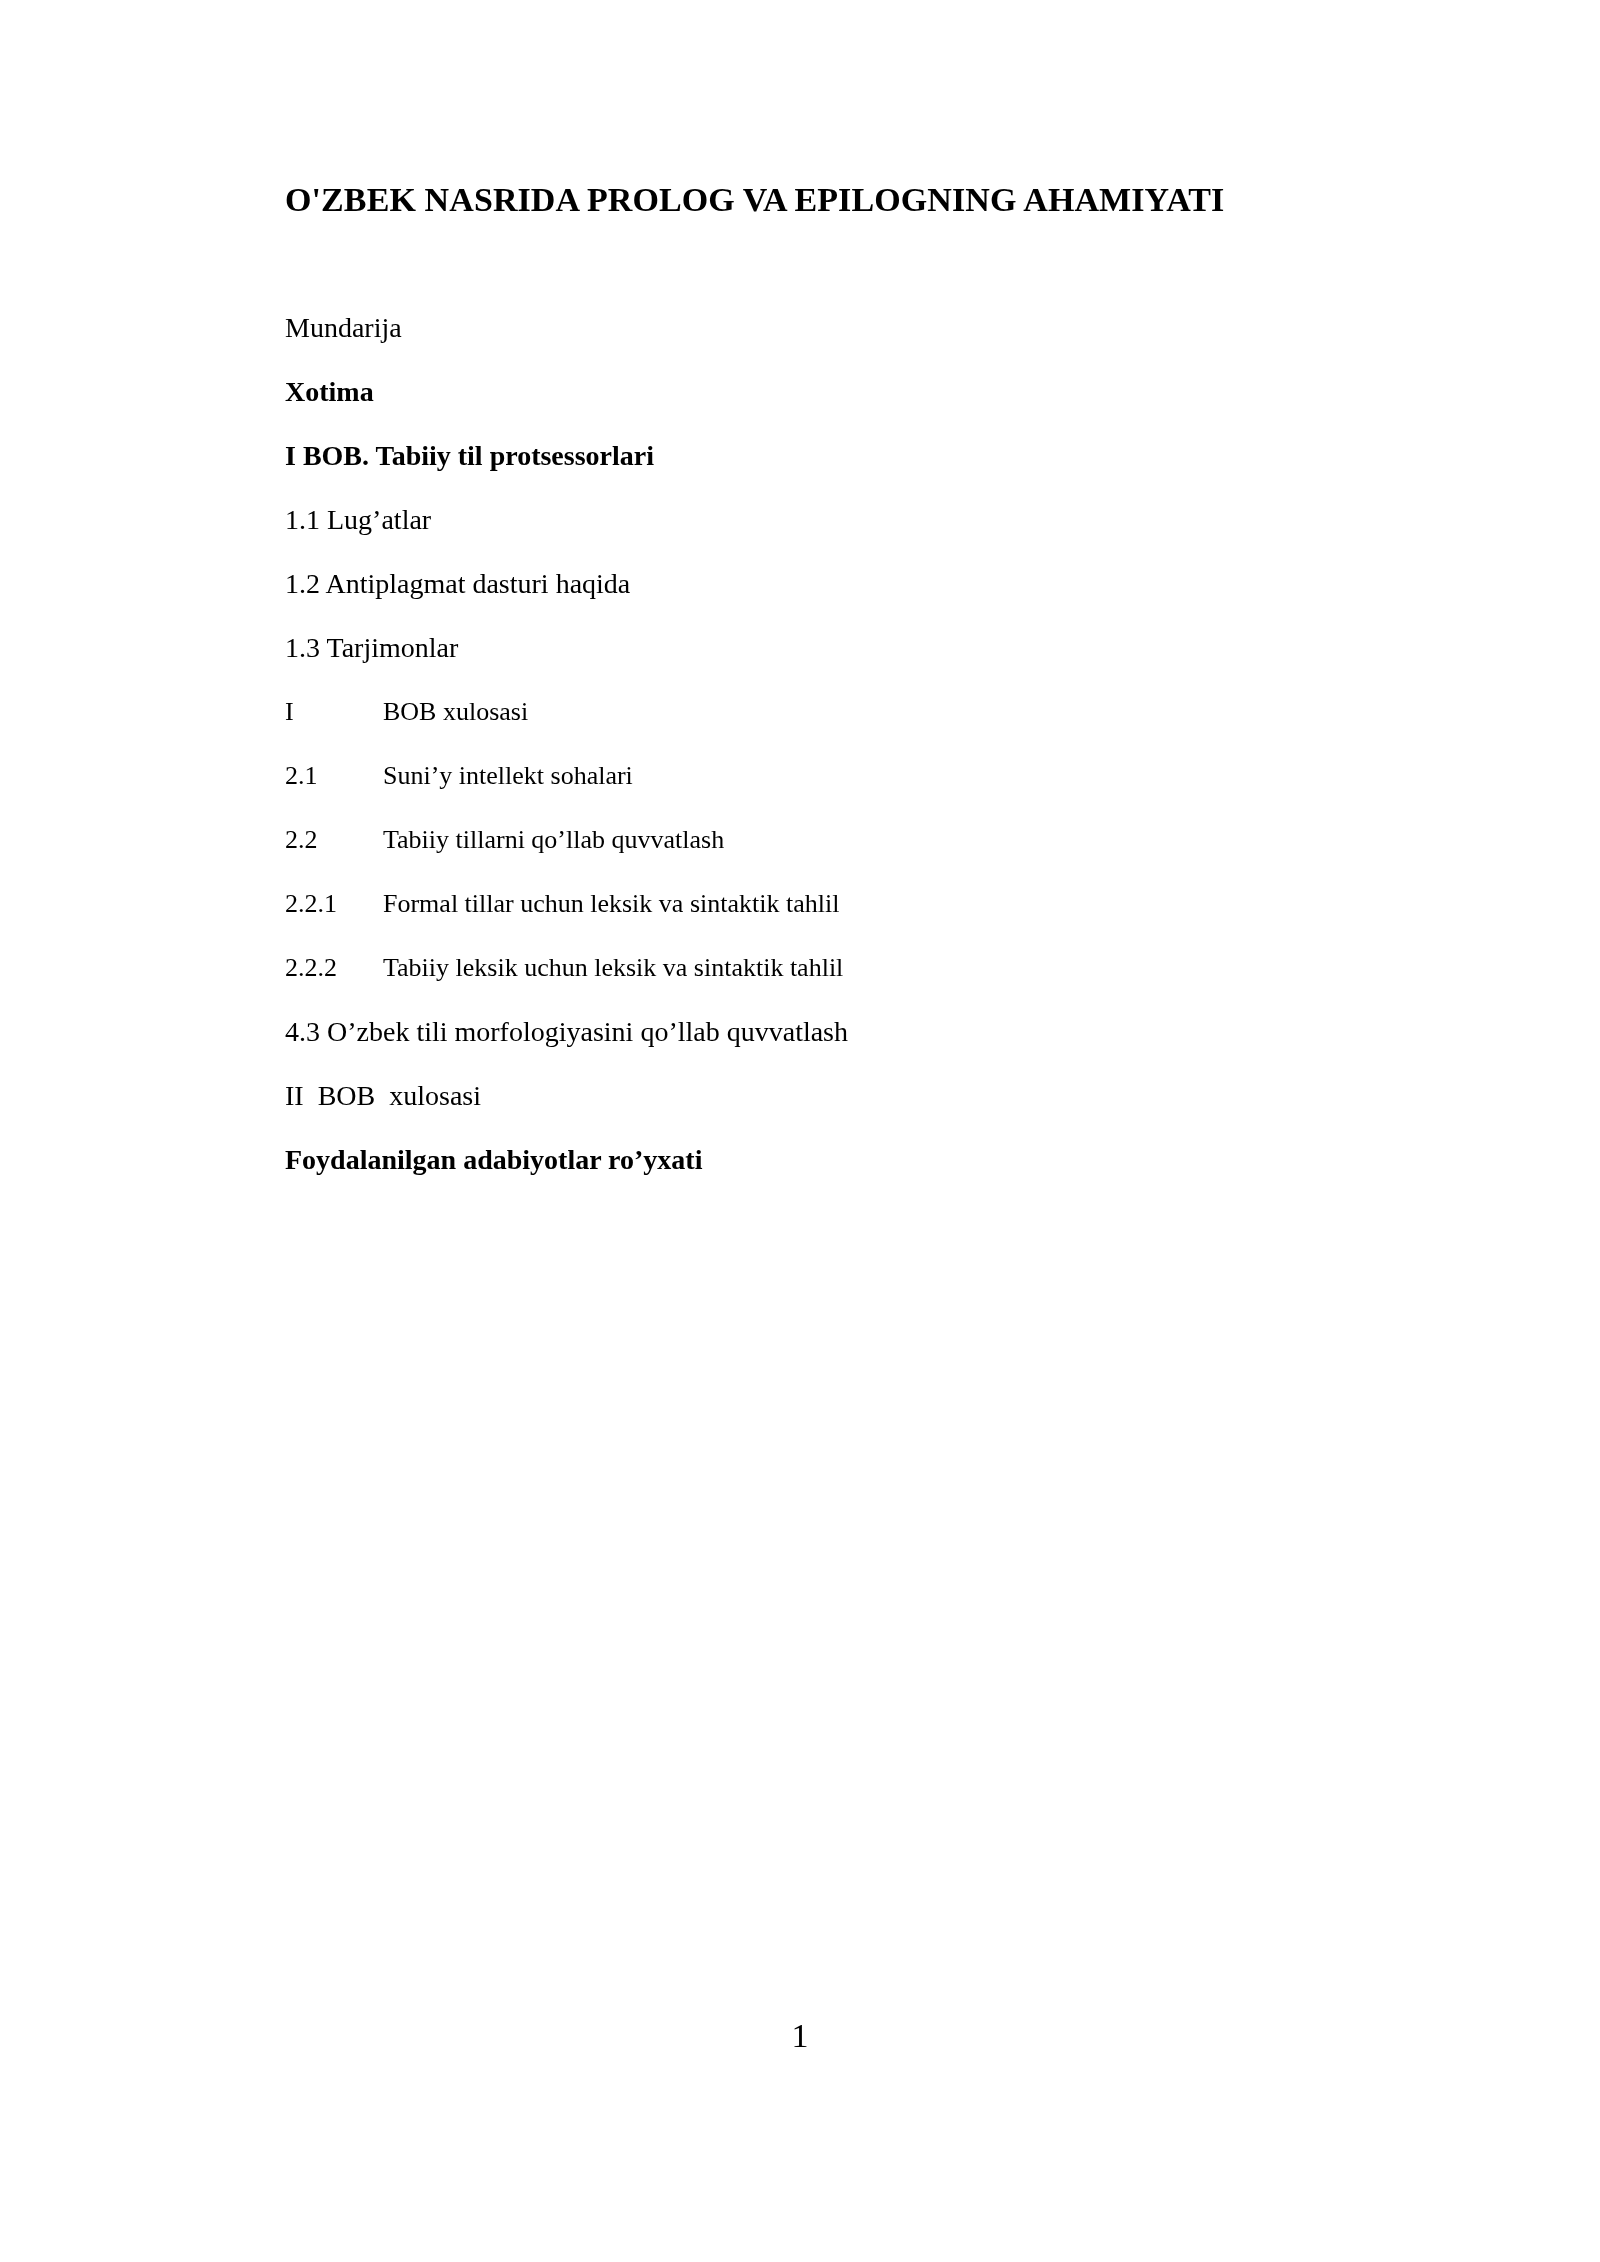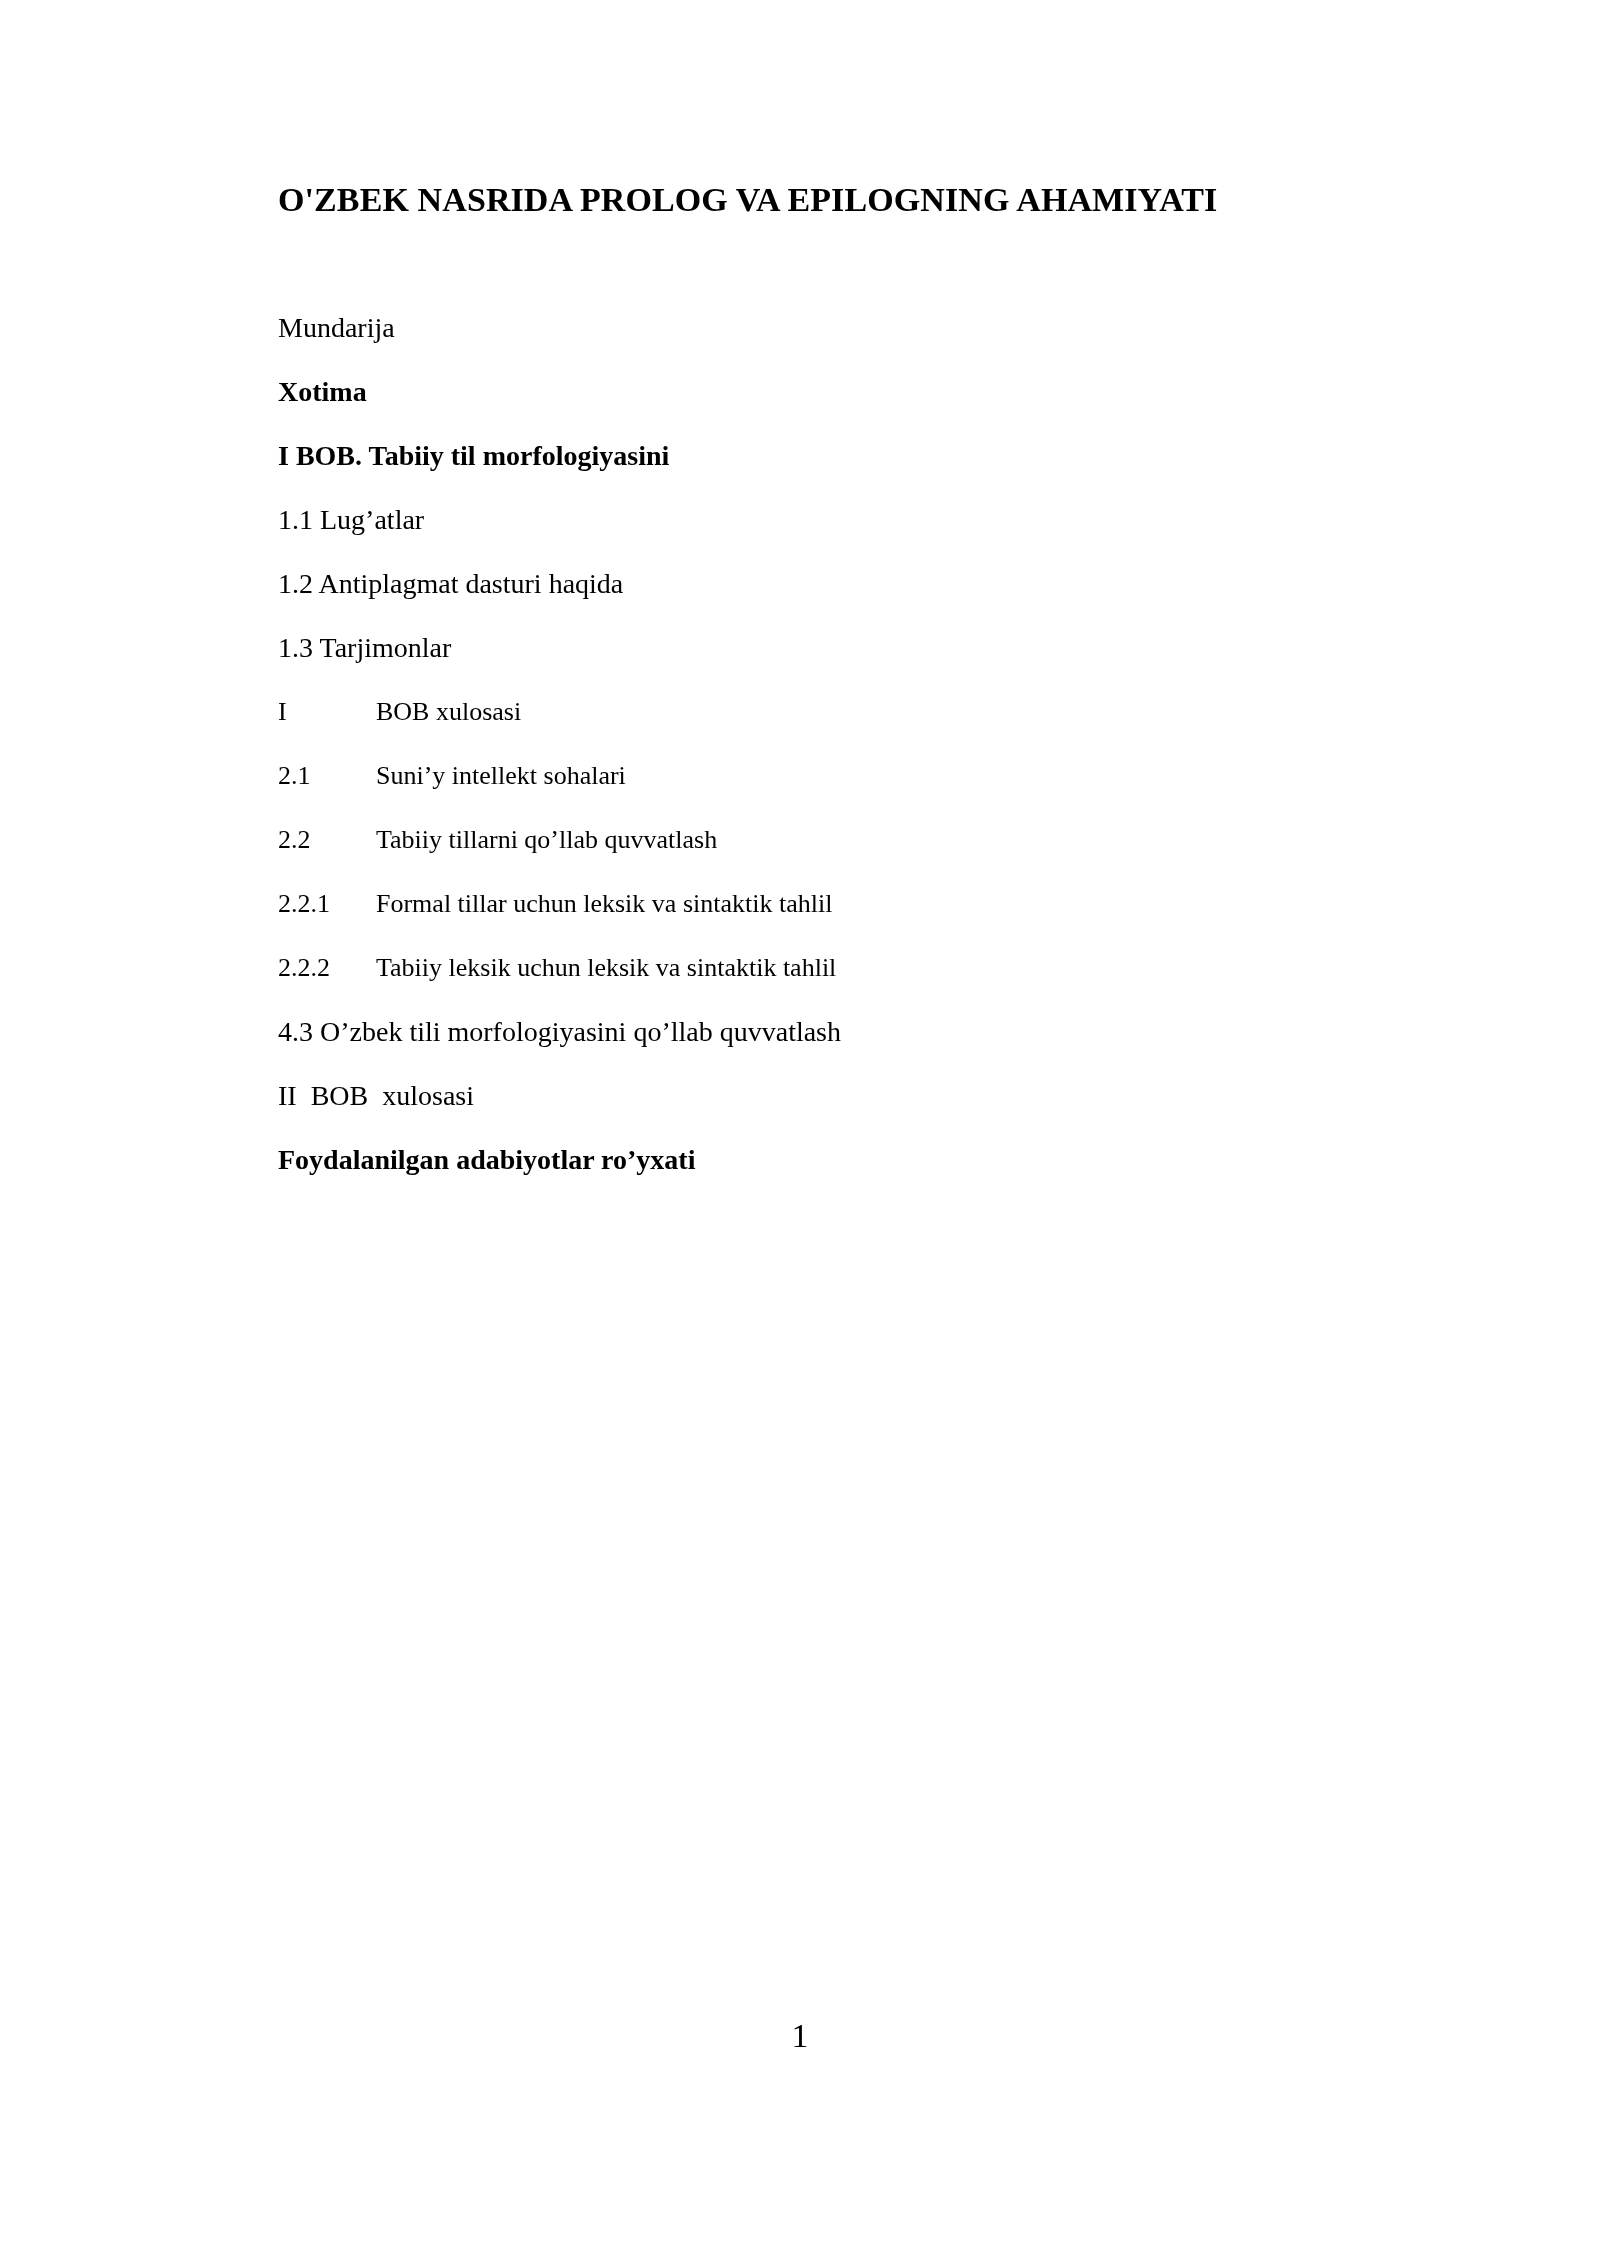--- a/index.html
+++ b/index.html
@@ -14,21 +14,21 @@
     height: 2262px;
     background: #ffffff;
     overflow: hidden;
     font-family: "Liberation Serif", "DejaVu Serif", serif;
     color: #000000;
     -webkit-font-smoothing: antialiased;
   }
 
   .content {
     position: absolute;
-    left: 278px;
+    left: 285px;
     top: 168px;
     width: 1060px;
   }
 
   .doc-title {
     font-size: 34px;
     font-weight: bold;
     line-height: 64px;
     letter-spacing: 0.1px;
     white-space: nowrap;
@@ -92,21 +92,21 @@
   <div class="content">
 
     <div class="doc-title">O'ZBEK NASRIDA PROLOG VA EPILOGNING AHAMIYATI</div>
 
     <div class="spacer-line">&nbsp;</div>
 
     <div class="toc-line">Mundarija</div>
 
     <div id="toc-entries">
         <div class="toc-line bold">Xotima</div>
-        <div class="toc-line bold">I BOB. Tabiiy til morfologiyasini</div>
+        <div class="toc-line bold">I BOB. Tabiiy til protsessorlari</div>
         <div class="toc-line">1.1 Lug’atlar</div>
         <div class="toc-line">1.2 Antiplagmat dasturi haqida</div>
         <div class="toc-line">1.3 Tarjimonlar</div>
         <div class="toc-row"><span class="num">I</span><span class="txt">BOB xulosasi</span></div>
         <div class="toc-row"><span class="num">2.1</span><span class="txt">Suni’y intellekt sohalari</span></div>
         <div class="toc-row"><span class="num">2.2</span><span class="txt">Tabiiy tillarni qo’llab quvvatlash</span></div>
         <div class="toc-row"><span class="num">2.2.1</span><span class="txt">Formal tillar uchun leksik va sintaktik tahlil</span></div>
         <div class="toc-row"><span class="num">2.2.2</span><span class="txt">Tabiiy leksik uchun leksik va sintaktik tahlil</span></div>
         <div class="toc-line">4.3 O’zbek tili morfologiyasini qo’llab quvvatlash</div>
         <div class="toc-line">II  BOB  xulosasi</div>

